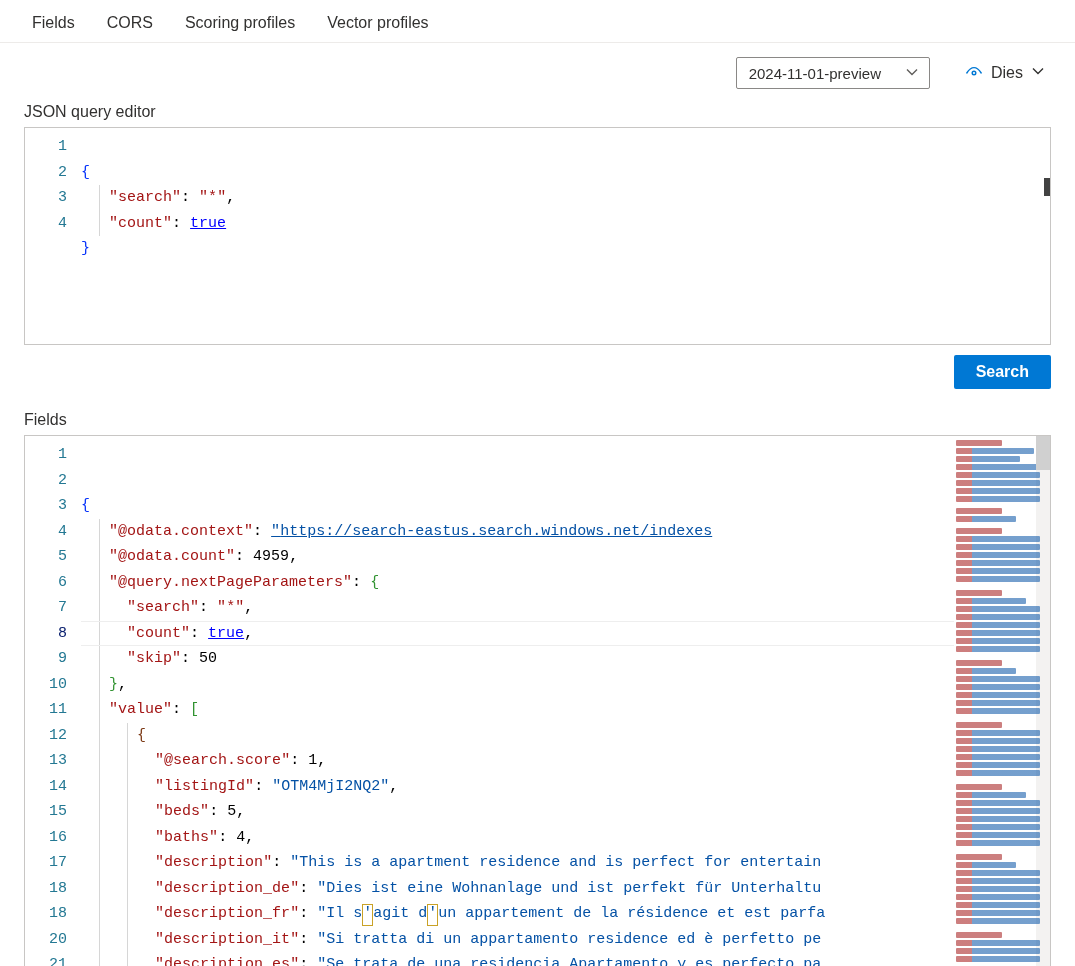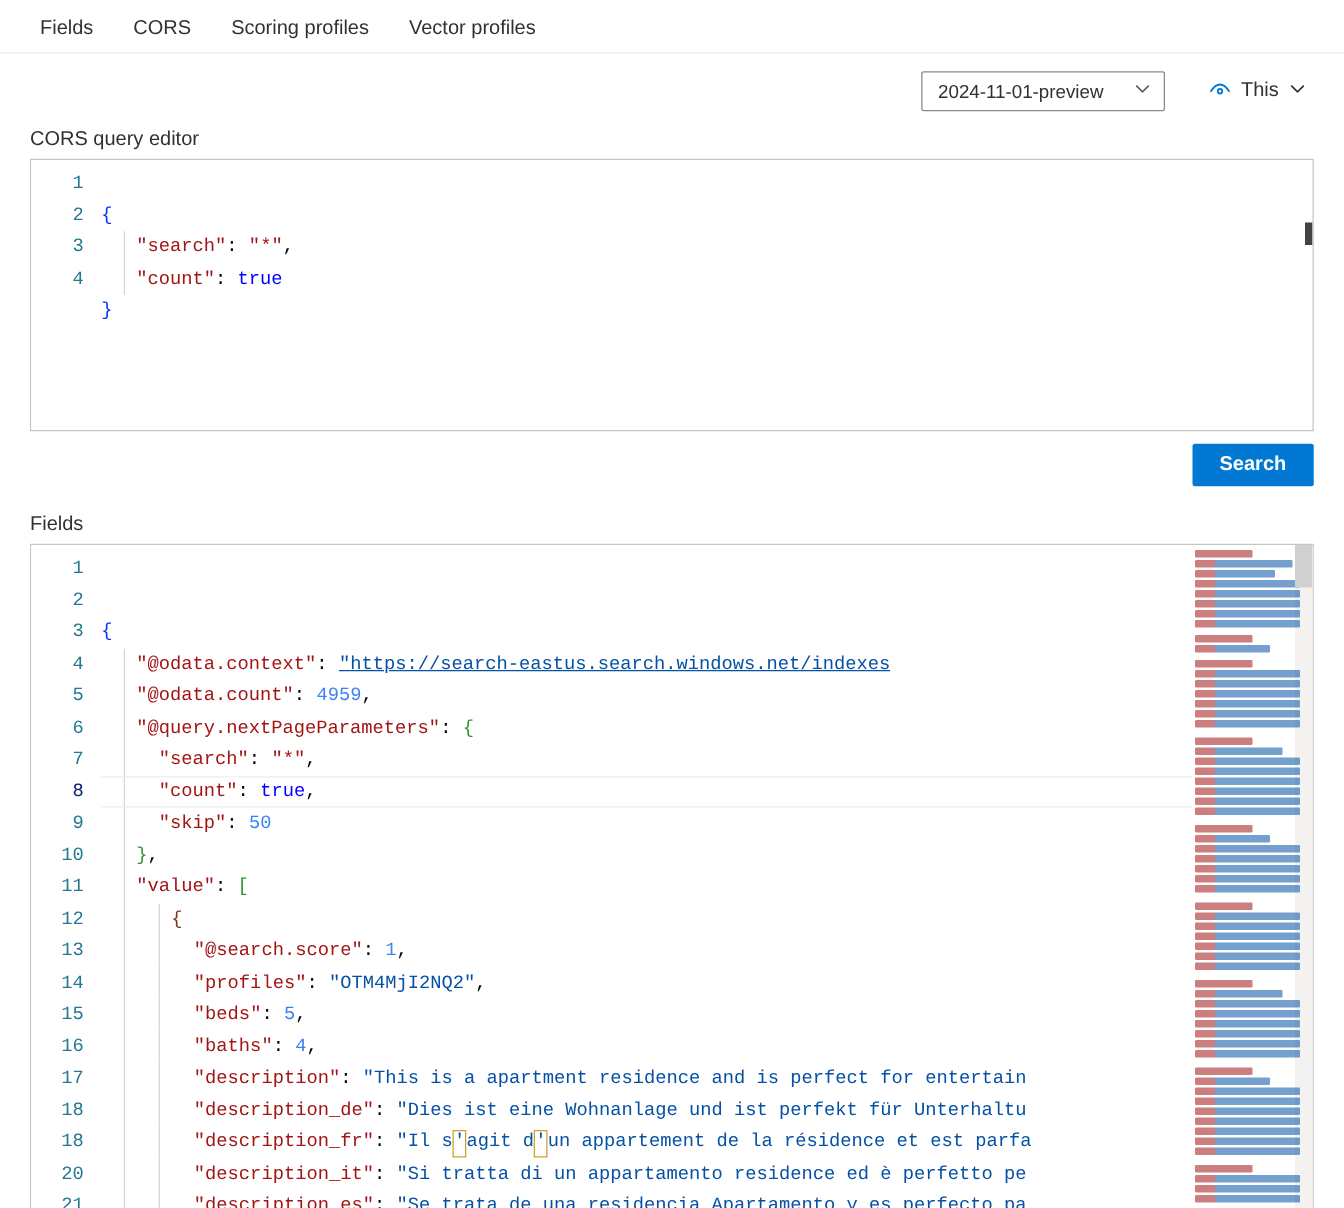--- a/index.html
+++ b/index.html
@@ -99,23 +99,23 @@
     padding: 6px 0 0 0;
     line-height: 25.5px;
     white-space: pre;
     position: relative;
     overflow:hidden;
   }
   .code .guide { border-left:1px solid #d6d6d6; padding-left:0; display:inline-block; }
   .br  { color:#0431fa; }
   .br2 { color:#319331; }
   .key { color:#a31515; }
-  .num { color:#3b82f6; }
+  .num { color:#000000; }
   .str { color:#0451a5; }
-  .kw  { color:#0000ff; }
+  .kw  { color:#0000ff;text-decoration:underline; }
   .pn  { color:#000; }
   .lnk { text-decoration: underline; }
   .hl-line {
     position:absolute; left:0; right:0; height:25.5px;
     border-top:1px solid #eeeeee; border-bottom:1px solid #eeeeee;
     pointer-events:none;
   }
   .search-row {
     display:flex; justify-content:flex-end; padding: 4px 24px 18px 24px;
   }
@@ -176,30 +176,30 @@
         </svg>
     </span>
   </div>
   <div class="view-btn">
     <span class="eye-icon">
       <svg width="20" height="20" viewBox="0 0 20 20">
           <path d="M2 10c2.5-4 5.5-6 8-6s5.5 2 8 6" fill="none" stroke="#0078d4" stroke-width="1.6" stroke-linecap="round"></path>
           <circle cx="10" cy="10" r="2" fill="none" stroke="#0078d4" stroke-width="1.6"></circle>
         </svg>
     </span>
-    <span>This</span>
+    <span>Dies</span>
     <span class="chev">
       <svg width="14" height="14" viewBox="0 0 14 14">
           <path d="M2 4.5 L7 9.5 L12 4.5" fill="none" stroke="#323130" stroke-width="1.4"></path>
         </svg>
     </span>
   </div>
 </div>
 
-<div class="section-label">CORS query editor</div>
+<div class="section-label">JSON query editor</div>
 
 <div class="editor">
   <div class="resize-handle"></div>
   <div class="gutter">
     <div>1</div>
       <div>2</div>
       <div>3</div>
       <div>4</div>
   </div>
   <div class="code">
@@ -246,21 +246,21 @@
   <span class="guide"> </span><span class="key">"<span>@odata.context</span>"</span><span class="pn">: </span><span class="str lnk">"<span>https://search-eastus.search.windows.net/indexes</span></span>
   <span class="guide"> </span><span class="key">"<span>@odata.count</span>"</span><span class="pn">: </span><span class="num">4959</span><span class="pn">,</span>
   <span class="guide"> </span><span class="key">"<span>@query.nextPageParameters</span>"</span><span class="pn">: </span><span class="br2">{</span>
   <span class="guide"> </span>  <span class="key">"<span>search</span>"</span><span class="pn">: </span><span class="key">"<span>*</span>"</span><span class="pn">,</span>
   <span class="guide"> </span>  <span class="key">"<span>count</span>"</span><span class="pn">: </span><span class="kw">true</span><span class="pn">,</span>
   <span class="guide"> </span>  <span class="key">"<span>skip</span>"</span><span class="pn">: </span><span class="num">50</span>
   <span class="guide"> </span><span class="br2">}</span><span class="pn">,</span>
   <span class="guide"> </span><span class="key">"<span>value</span>"</span><span class="pn">: </span><span class="br2">[</span>
   <span class="guide"> </span>  <span class="guide"> </span><span style="color:#7b3814">{</span>
   <span class="guide"> </span>  <span class="guide"> </span>  <span class="key">"<span>@search.score</span>"</span><span class="pn">: </span><span class="num">1</span><span class="pn">,</span>
-  <span class="guide"> </span>  <span class="guide"> </span>  <span class="key">"<span>profiles</span>"</span><span class="pn">: </span><span class="str">"<span>OTM4MjI2NQ2</span>"</span><span class="pn">,</span>
+  <span class="guide"> </span>  <span class="guide"> </span>  <span class="key">"<span>listingId</span>"</span><span class="pn">: </span><span class="str">"<span>OTM4MjI2NQ2</span>"</span><span class="pn">,</span>
   <span class="guide"> </span>  <span class="guide"> </span>  <span class="key">"<span>beds</span>"</span><span class="pn">: </span><span class="num">5</span><span class="pn">,</span>
   <span class="guide"> </span>  <span class="guide"> </span>  <span class="key">"<span>baths</span>"</span><span class="pn">: </span><span class="num">4</span><span class="pn">,</span>
   <span class="guide"> </span>  <span class="guide"> </span>  <span class="key">"<span>description</span>"</span><span class="pn">: </span><span class="str">"<span>This is a apartment residence and is perfect for entertain</span></span>
   <span class="guide"> </span>  <span class="guide"> </span>  <span class="key">"<span>description_de</span>"</span><span class="pn">: </span><span class="str">"<span>Dies ist eine Wohnanlage und ist perfekt für Unterhaltu</span></span>
   <span class="guide"> </span>  <span class="guide"> </span>  <span class="key">"<span>description_fr</span>"</span><span class="pn">: </span><span class="str">"<span>Il s</span><span class="apost-box">'</span><span>agit d</span><span class="apost-box">'</span><span>un appartement de la résidence et est parfa</span></span>
   <span class="guide"> </span>  <span class="guide"> </span>  <span class="key">"<span>description_it</span>"</span><span class="pn">: </span><span class="str">"<span>Si tratta di un appartamento residence ed è perfetto pe</span></span>
   <span class="guide"> </span>  <span class="guide"> </span>  <span class="key">"<span>description_es</span>"</span><span class="pn">: </span><span class="str">"<span>Se trata de una residencia Apartamento y es perfecto pa</span></span>
       
       
   </div>

